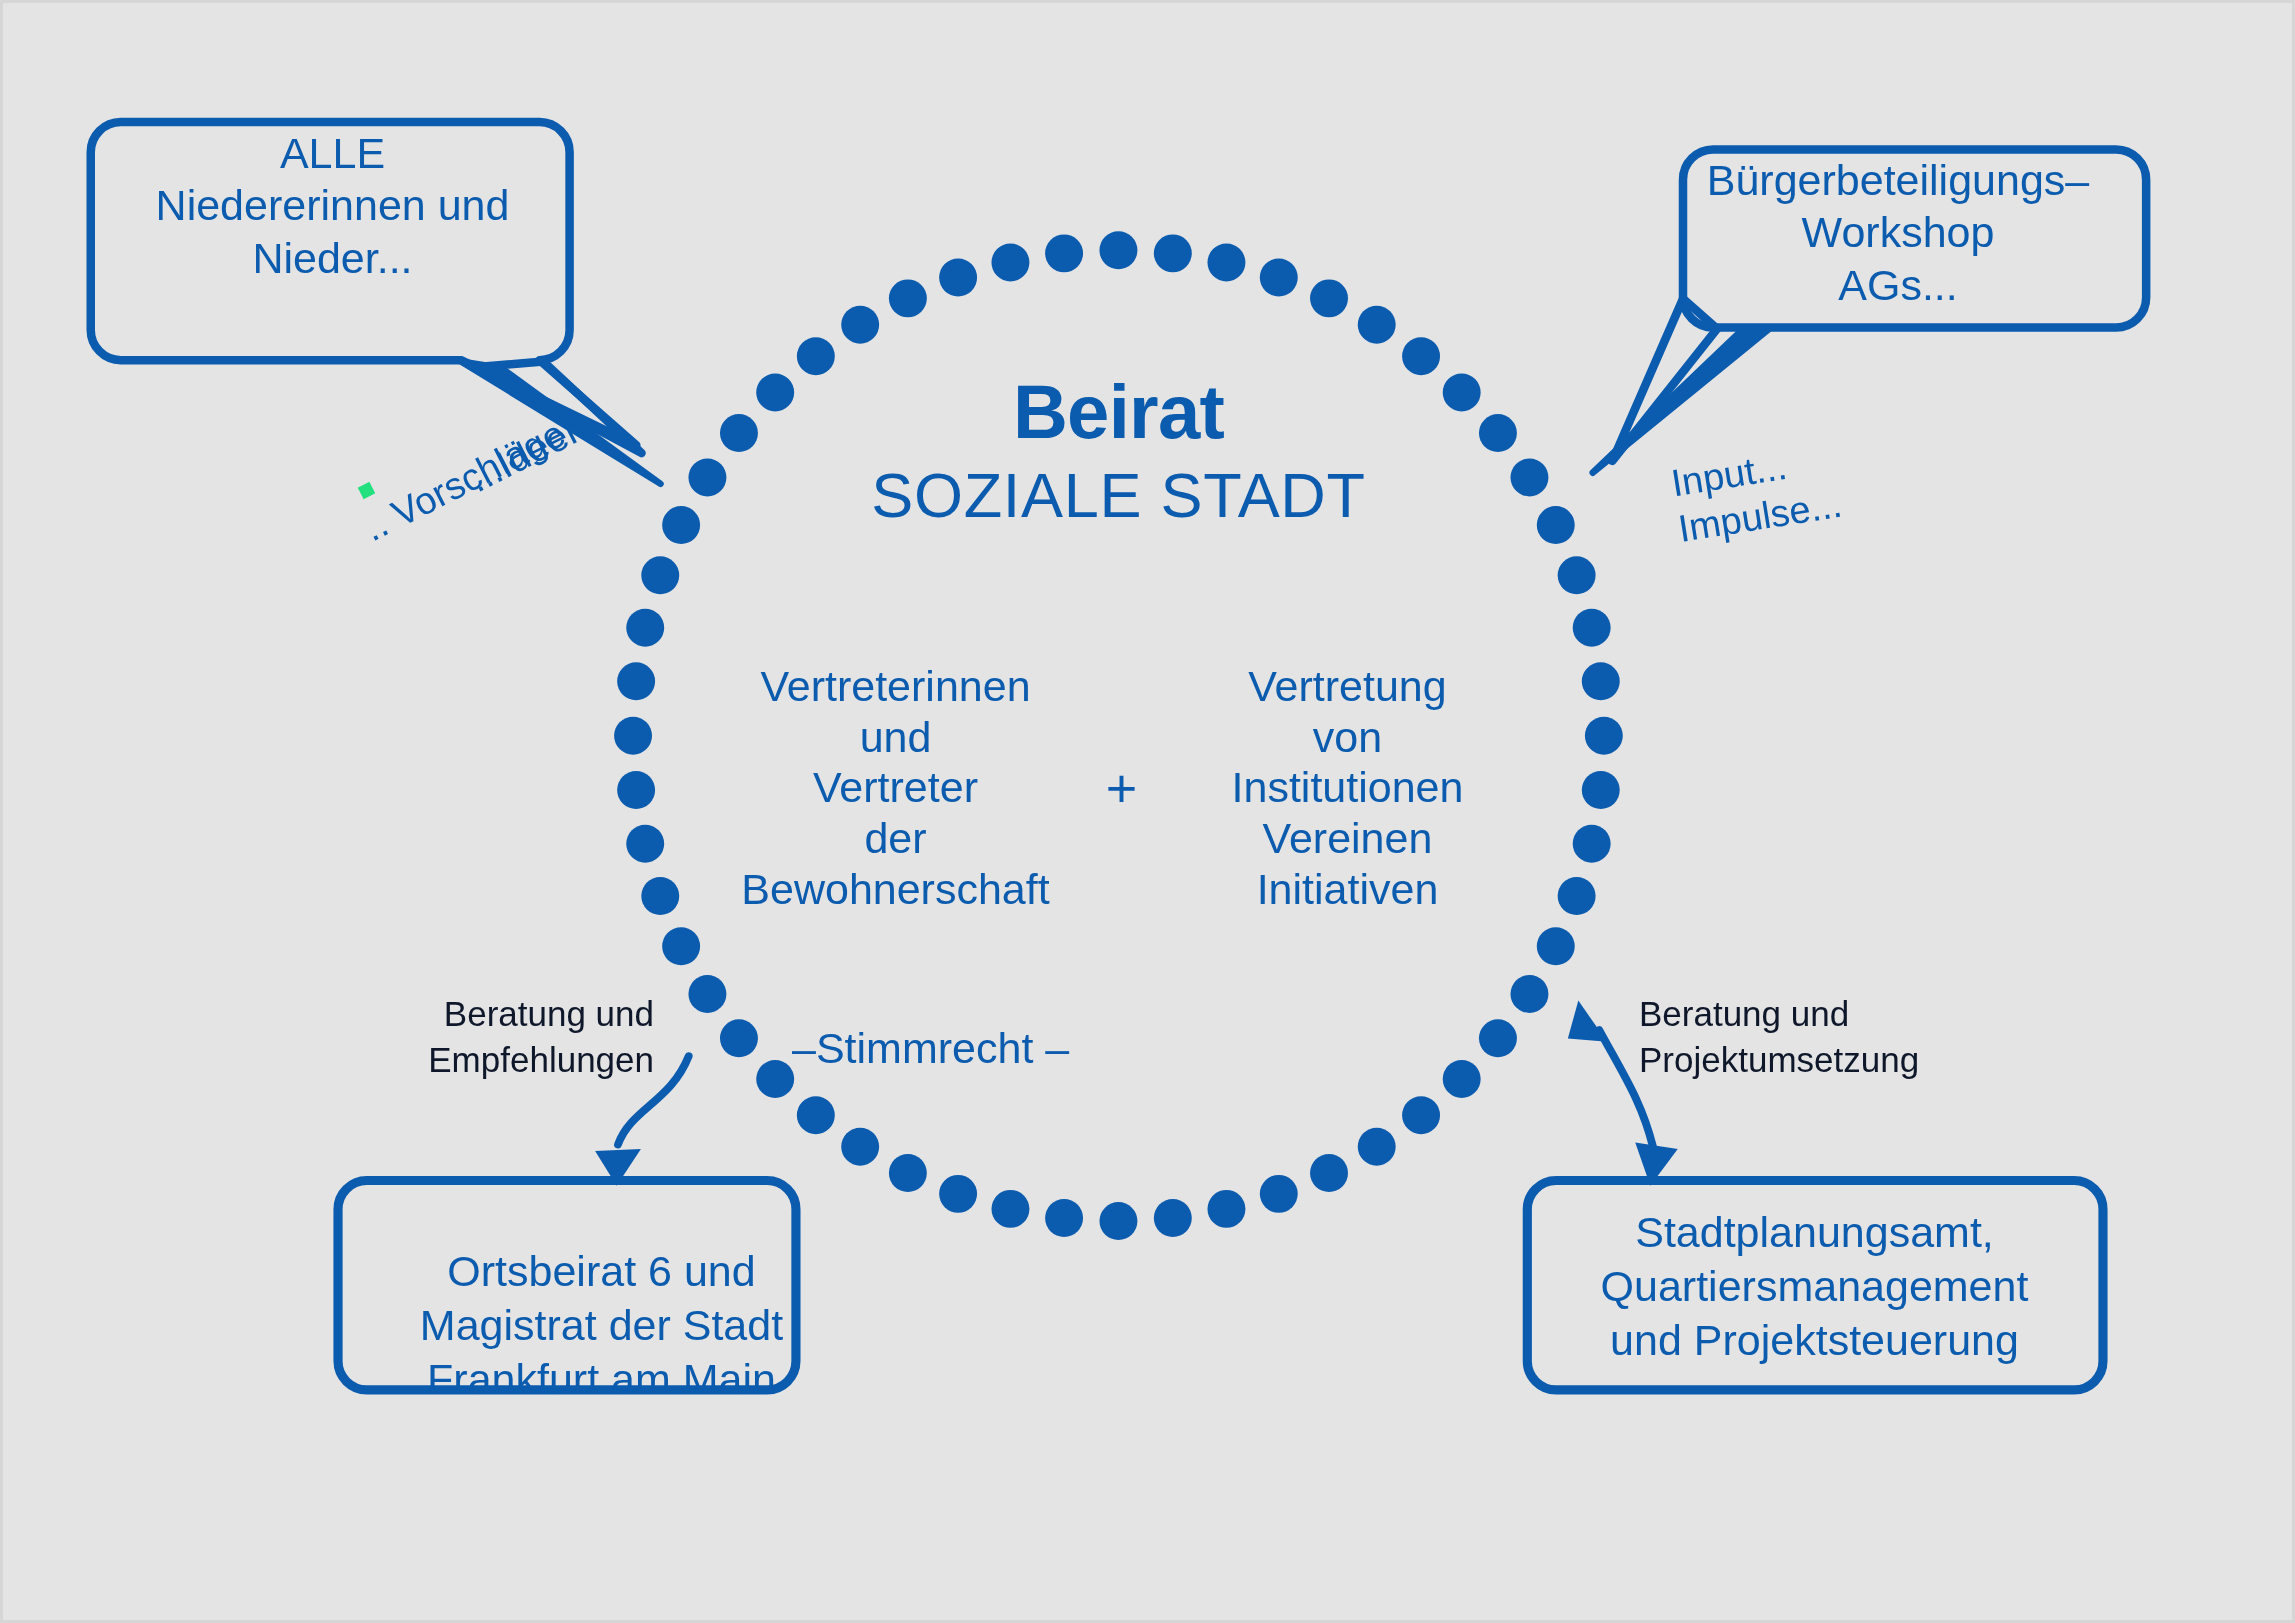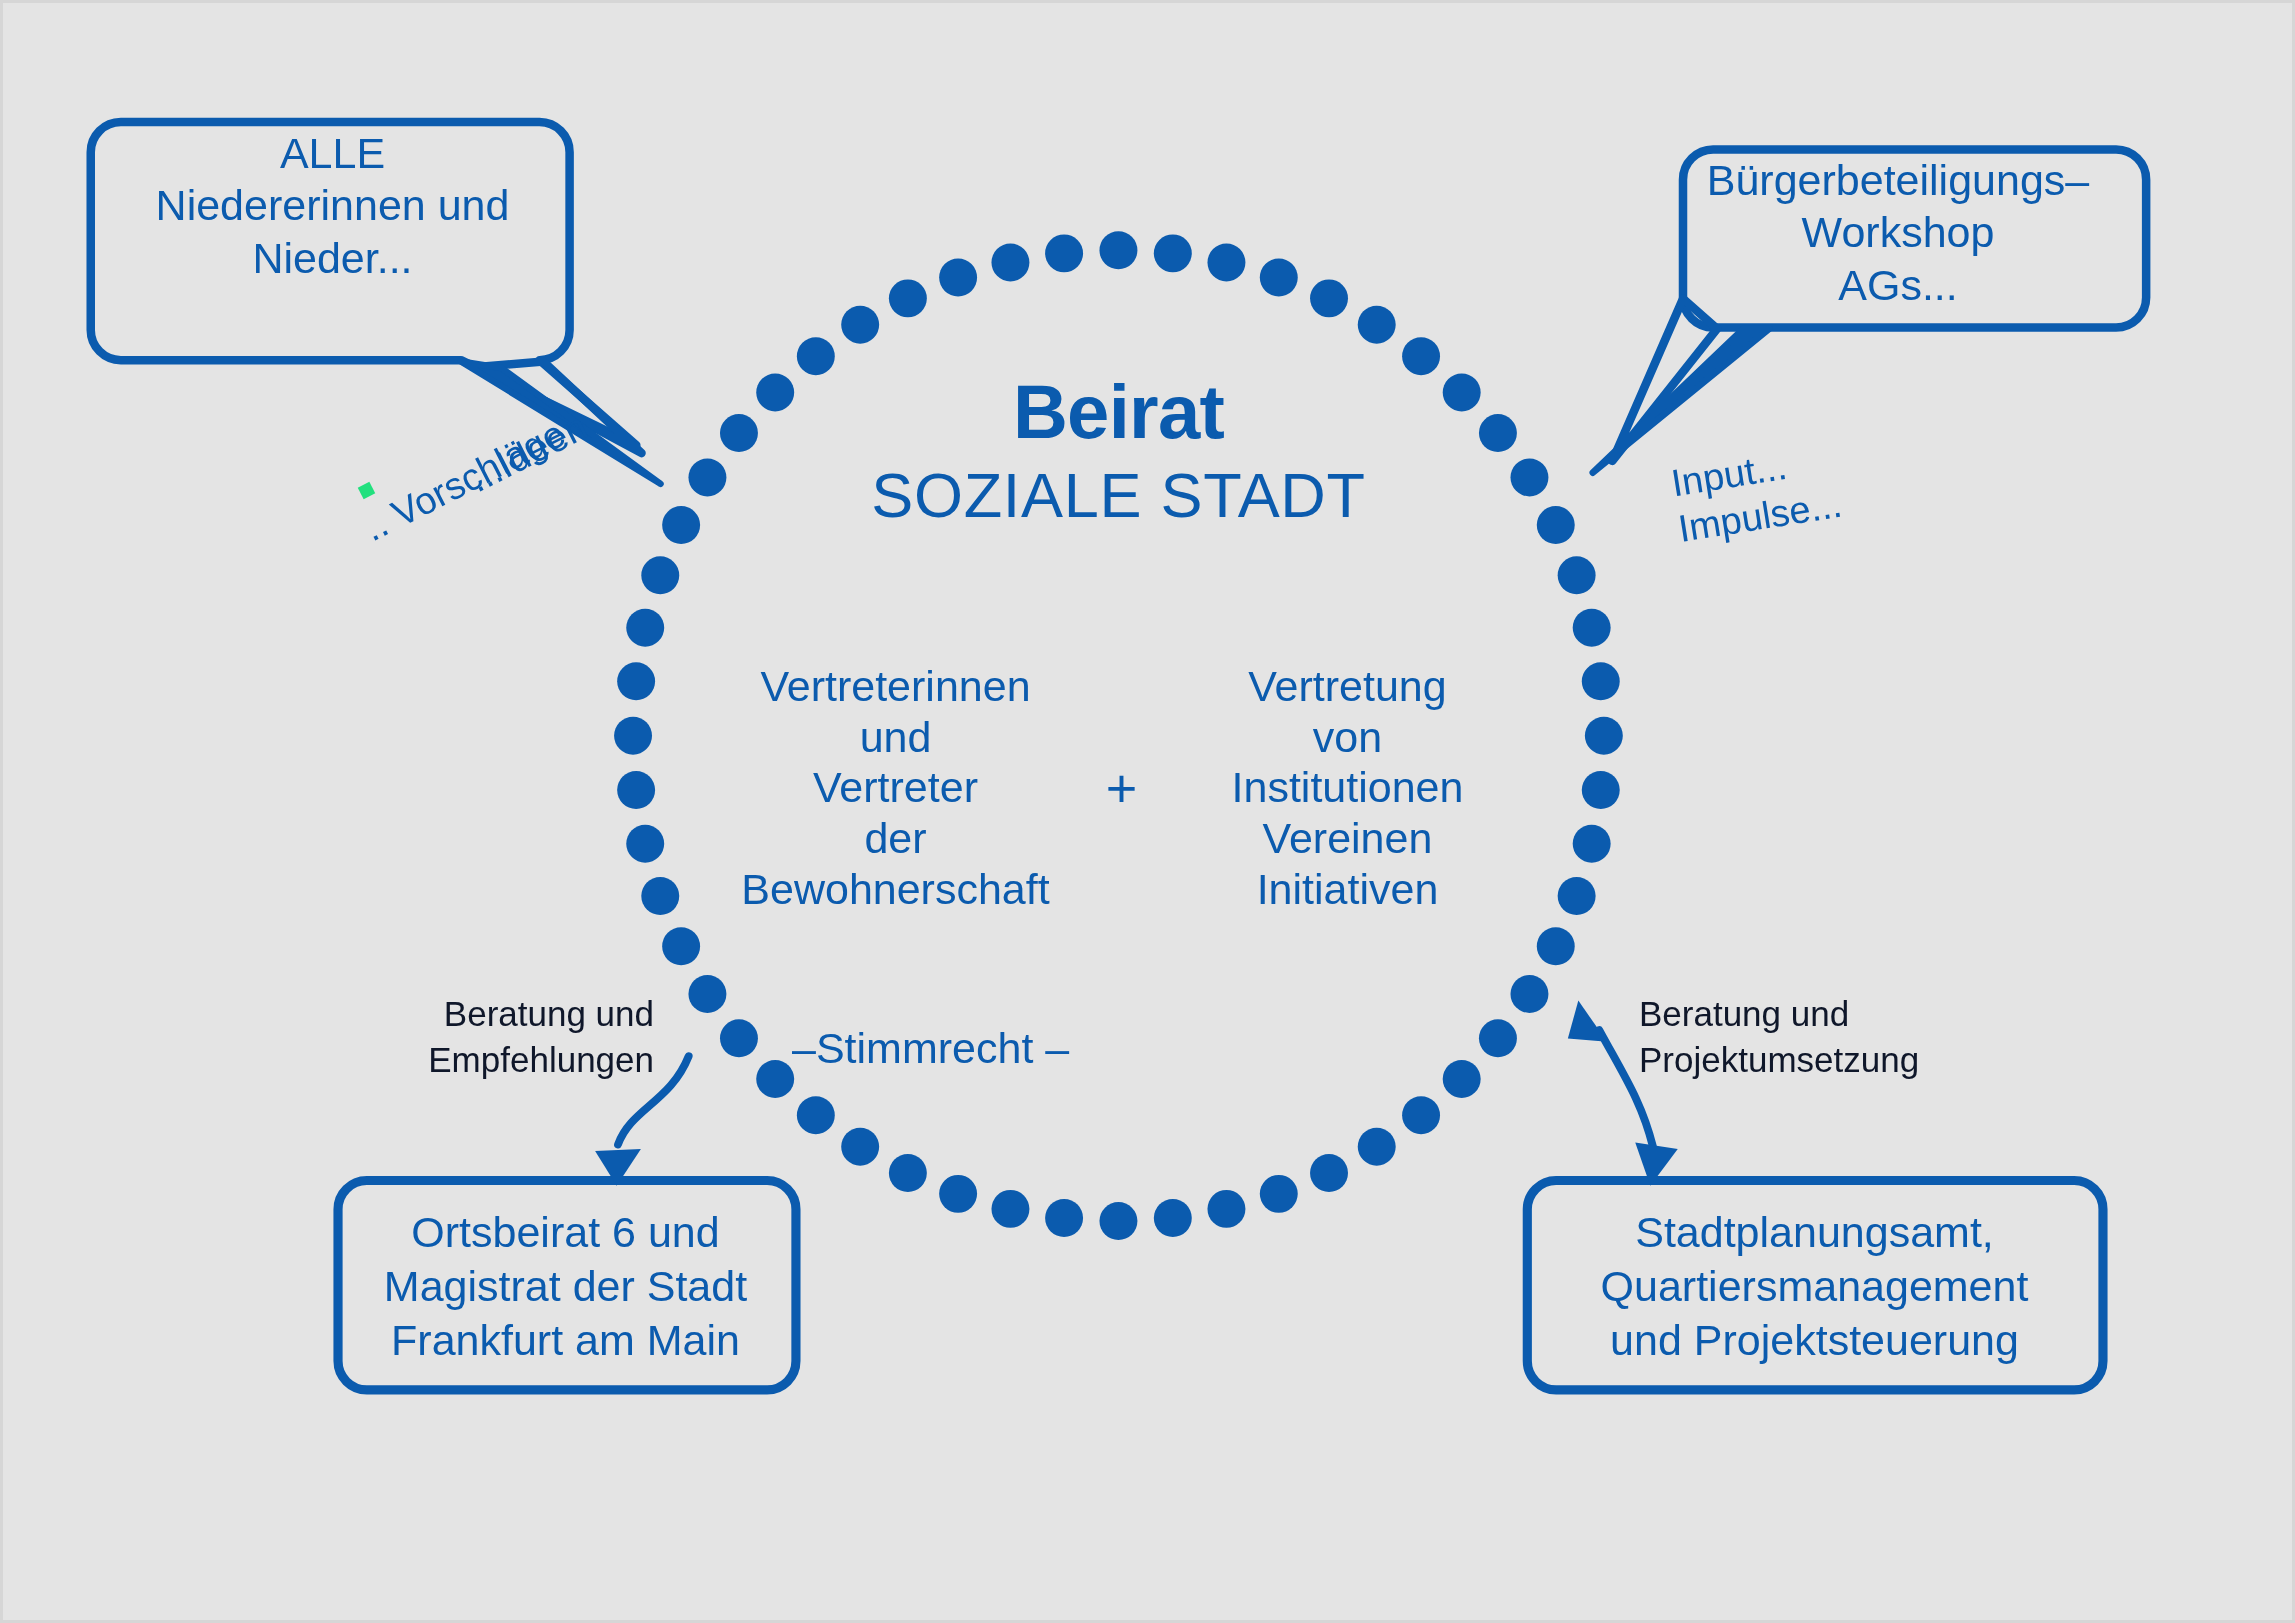--- a/index.html
+++ b/index.html
@@ -160,22 +160,23 @@
   
   .box-text {
     position: absolute;
     text-align: center;
     font-size: 43px;
     line-height: 1.25;
     white-space: pre-line;
     color: #0B5BAE;
   }
   #box-l-text {
-    left: 330px; top: 1203px;
+    left: 330px; top: 1242px;
     width: 465px;
+    padding-left: 36px;
   }
   #box-r-text {
     left: 1525px; top: 1203px;
     width: 573px;
   }
 </style>
 </head>
 <body>
 
 <div id="stage">

